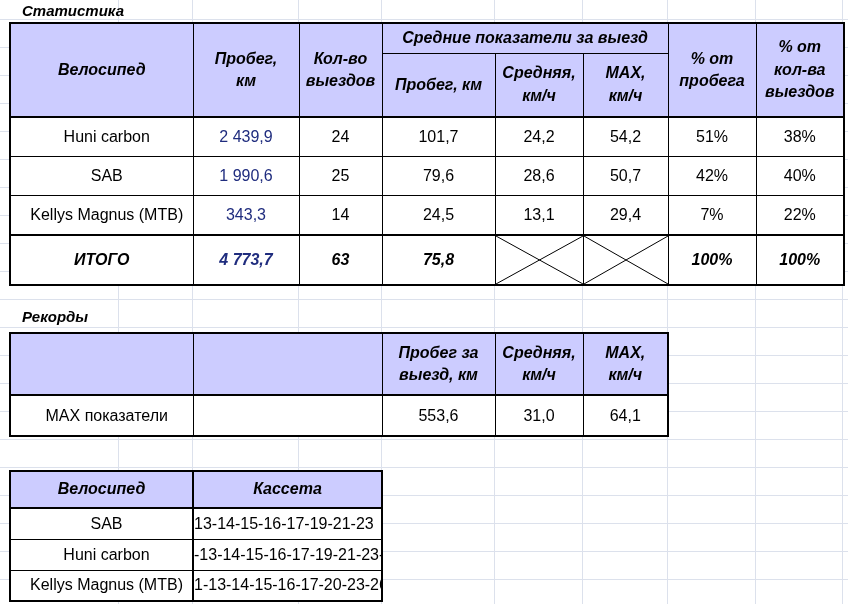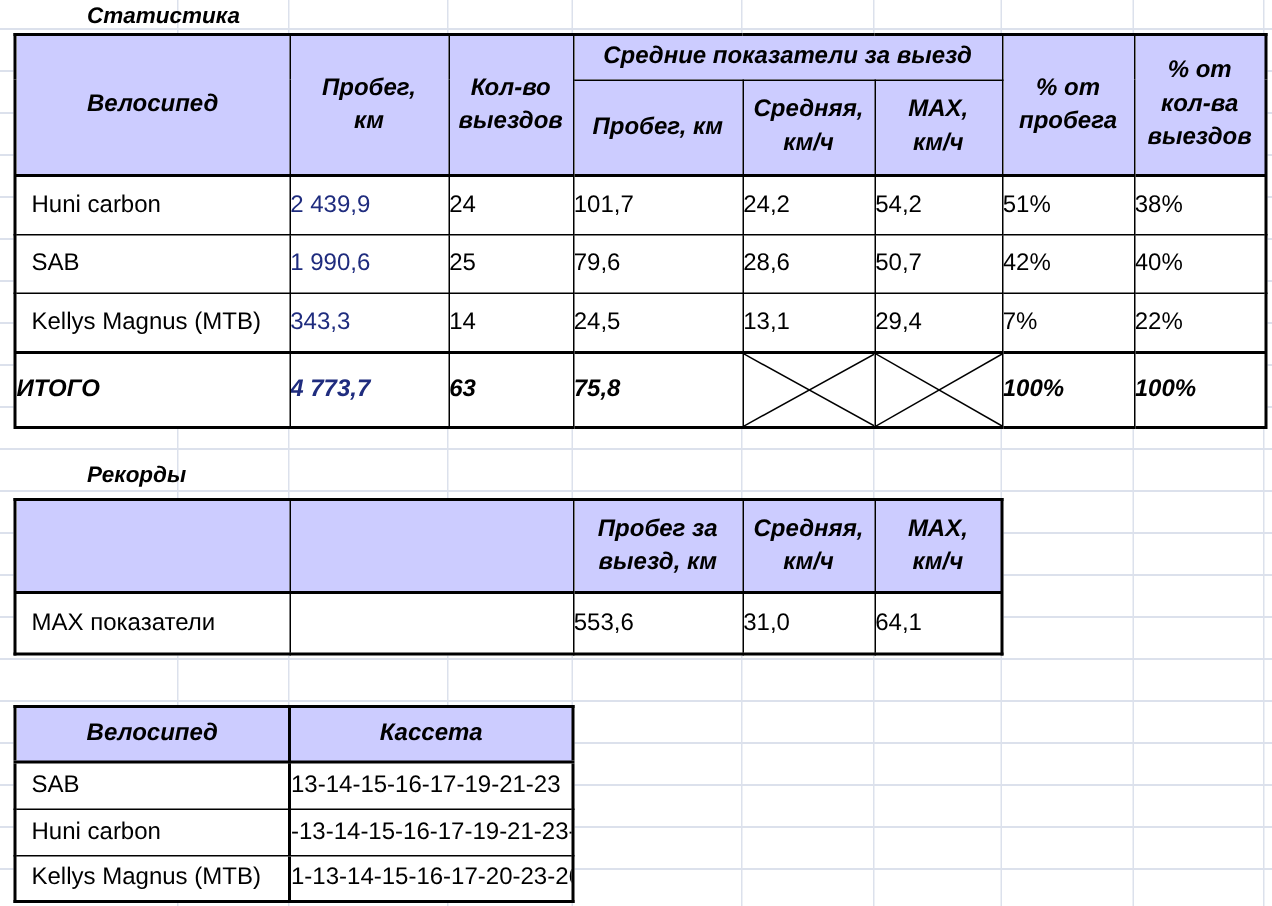--- a/index.html
+++ b/index.html
@@ -16,27 +16,27 @@
       linear-gradient(var(--gridline),var(--gridline)),
       linear-gradient(var(--gridline),var(--gridline)),
       linear-gradient(var(--gridline),var(--gridline)),
       linear-gradient(var(--gridline),var(--gridline)),
       linear-gradient(var(--gridline),var(--gridline)),
       repeating-linear-gradient(to bottom, transparent 0 19px, var(--gridline) 19px 20px, transparent 20px 28px);
     background-repeat:no-repeat,no-repeat,no-repeat,no-repeat,no-repeat,no-repeat,no-repeat,no-repeat,no-repeat,repeat;
     background-position:118px 0,192px 0,298px 0,381px 0,494px 0,582px 0,667px 0,755px 0,842px 0,0 0;
     background-size:1px 100%,1px 100%,1px 100%,1px 100%,1px 100%,1px 100%,1px 100%,1px 100%,1px 100%,100% 100%;
   }
-  .title { position:absolute; font-weight:bold; font-style:italic; font-size:15px; white-space:nowrap;margin-left:36px; }
+  .title { position:absolute; font-weight:bold; font-style:italic; font-size:15px; white-space:nowrap; }
   table.grid { position:absolute; border-collapse:collapse; table-layout:fixed; background:#fff; border:2px solid var(--border); }
   table.grid td { border:1px solid var(--border); overflow:hidden; vertical-align:middle; font-size:16px; }
   .hc { background:var(--header_fill); font-weight:bold; font-style:italic; text-align:center; white-space:pre-line; font-size:15px; line-height:1.4; }
   .hb { border-bottom:2px solid var(--border) !important; }
-  .c { }
-  .bike { text-align:left; padding-left:10px; font-size:15px; }
+  .c { text-align:center; }
+  .bike { text-align:center; padding-left:10px; font-size:15px; }
   .navy { color:var(--accent_navy); }
   tr.total td { border-top:2px solid var(--border); border-bottom:2px solid var(--border); font-weight:bold;font-style:italic; }
   .xcell { position:relative; padding:0; }
   .xcell svg { position:absolute; left:0; top:0; width:100%; height:100%; display:block; }
   .cass { font-size:14px; text-align:left; white-space:nowrap; }
   .divthick { border-right:2px solid var(--border) !important; }
   tr.rh30 td { height:30px; } tr.rh64 td { height:64px; } tr.rh39 td { height:39px; }
   tr.rh40 td { height:40px; } tr.rh50 td { height:50px; } tr.rh62 td { height:62px; }
   tr.rh41 td { height:41px;margin-left:21px; } tr.rh37 td { height:37px; } tr.rh31 td { height:31px; }
 </style>

